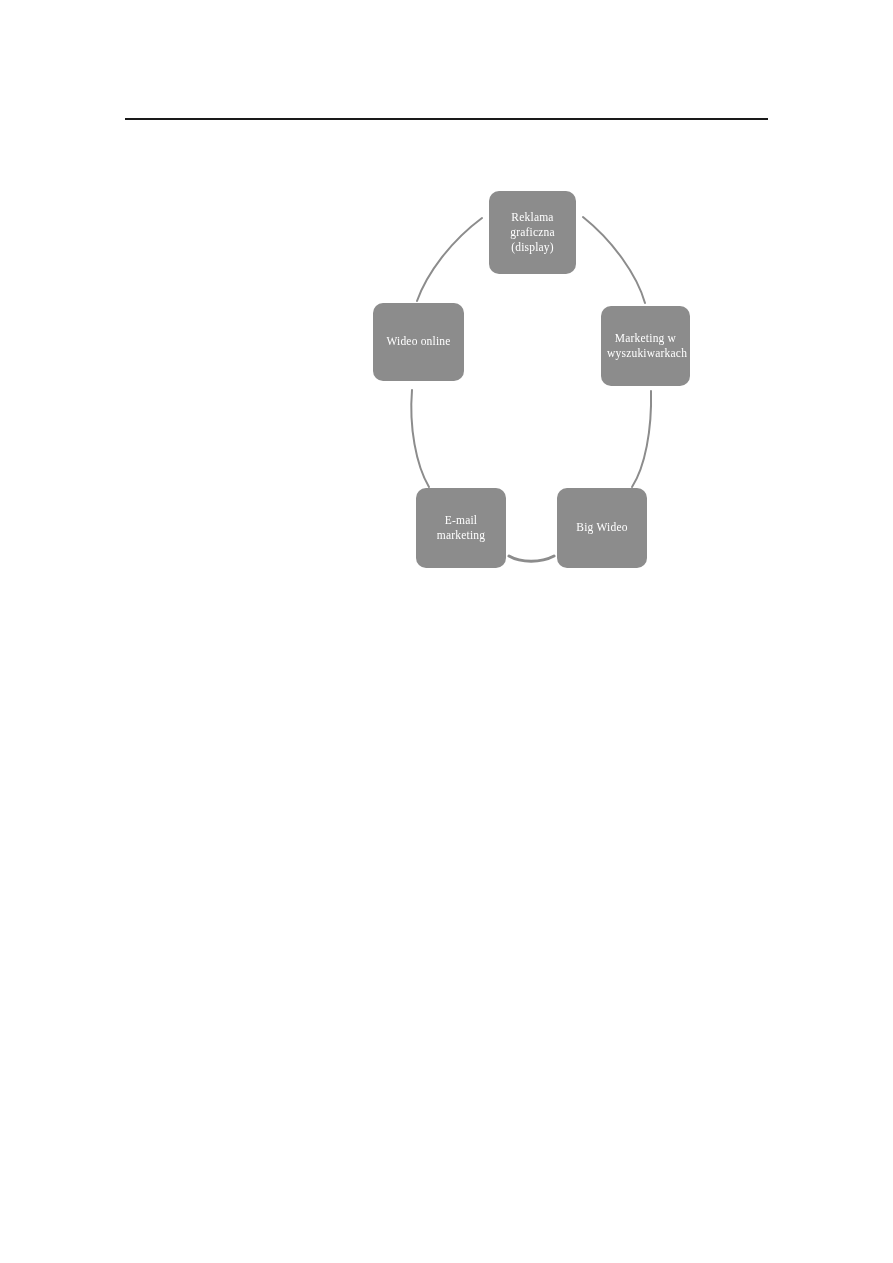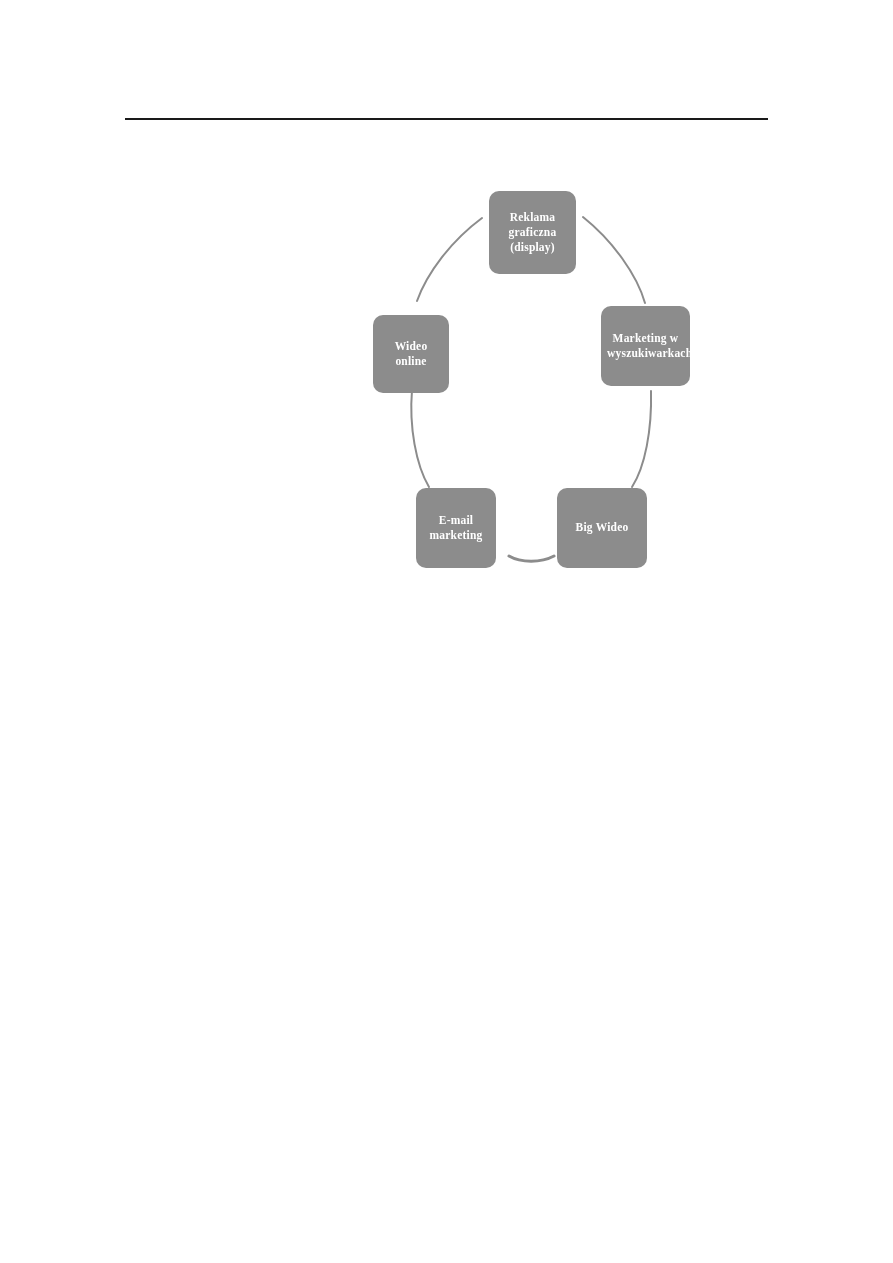--- a/index.html
+++ b/index.html
@@ -65,29 +65,28 @@
     line-height: 1.32;
     letter-spacing: 0.2px;
     z-index: 2;
     box-sizing: border-box;
     padding: 4px 6px;
     -webkit-font-smoothing: none;
   }
   .node .label {
     display: block;
     width: 100%;
-    font-weight: bold;
   }
 
   
   .node-top      { left: 134px; top: 16px;  width: 87px;  height: 83px; }
   .node-right    { left: 246px; top: 131px; width: 89px;  height: 80px; justify-content: flex-end; }
   .node-botright { left: 202px; top: 313px; width: 90px;  height: 80px; }
-  .node-botleft  { left: 61px;  top: 313px; width: 80px;  height: 80px; }
-  .node-left     { left: 18px;  top: 140px; width: 76px;  height: 78px; }
+  .node-botleft  { left: 61px;  top: 313px; width: 90px;  height: 80px; }
+  .node-left     { left: 18px;  top: 128px; width: 91px;  height: 78px; }
 </style>
 </head>
 <body>
 
 <div id="page">
 
   <div class="header-rule"></div>
 
   <div id="diagram">
 

